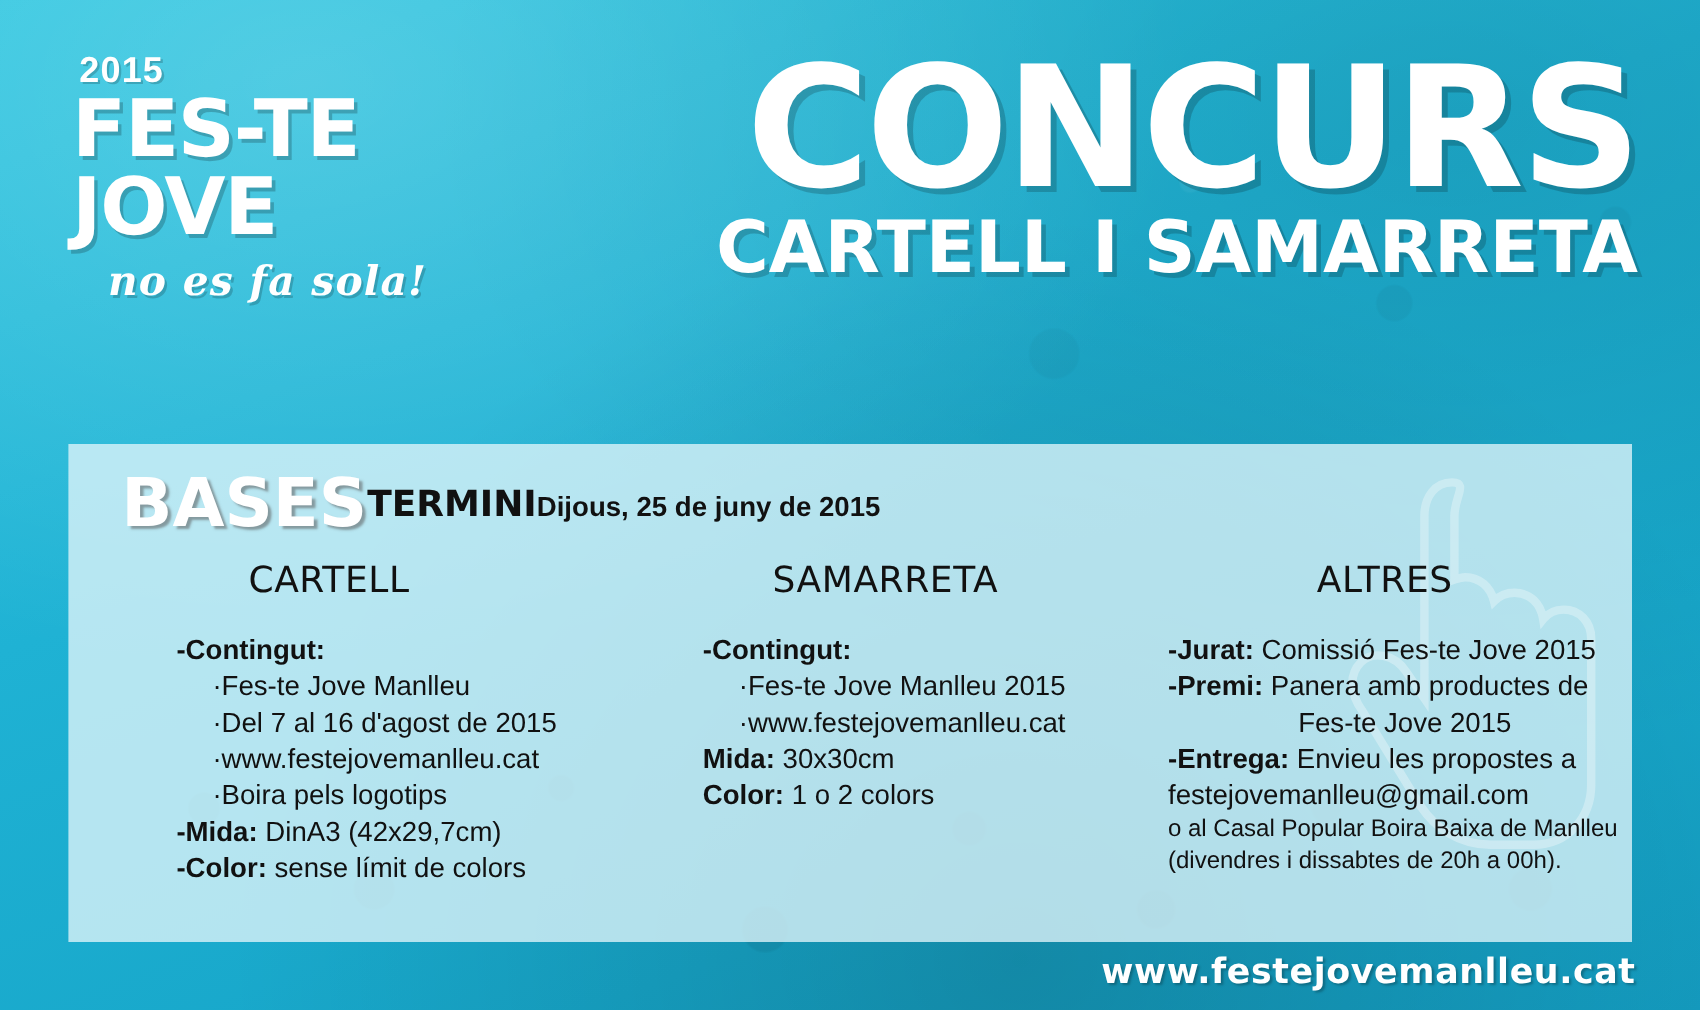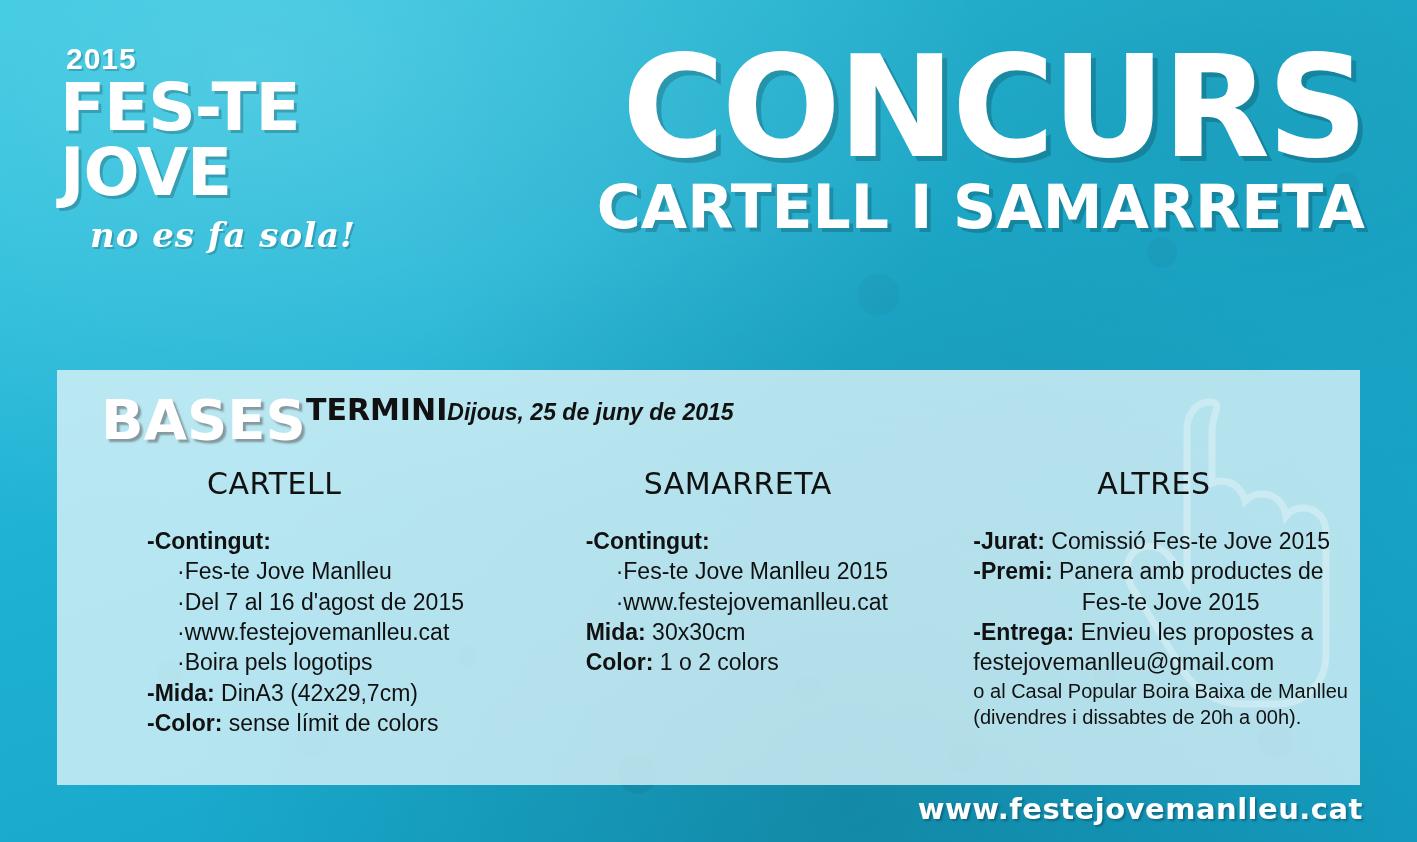--- a/index.html
+++ b/index.html
@@ -123,21 +123,21 @@
     right: 18px;
     top: 12px;
     width: 250px;
     height: 390px;
     opacity: 0.35;
     pointer-events: none;
   }
   .panel-head {
     position: relative;
     display: flex;
-    align-items: flex-start;
+    align-items: center;
     padding: 22px 0 0 44px;
   }
   .bases {
     font-family: "DejaVu Sans", sans-serif;
     font-weight: bold;
     font-size: 56px;
     color: #fff;
     letter-spacing: 0px;
     text-shadow: 3px 3px 2px rgba(90,90,90,0.55);
     line-height: 1;
@@ -151,21 +151,20 @@
     font-weight: bold;
     font-size: 30px;
     color: #111;
     letter-spacing: 0px;
   }
   .termini-value {
     font-family: "Liberation Sans", sans-serif;
     font-weight: bold;
     font-size: 23px;
     color: #111;
-    font-style: italic;
   }
 
   .columns {
     position: relative;
     display: flex;
     padding: 18px 0 0 0;
   }
   .col { position: relative; }
   .col-1 { width: 430px; padding-left: 90px; }
   .col-2 { width: 420px; padding-left: 52px; }

